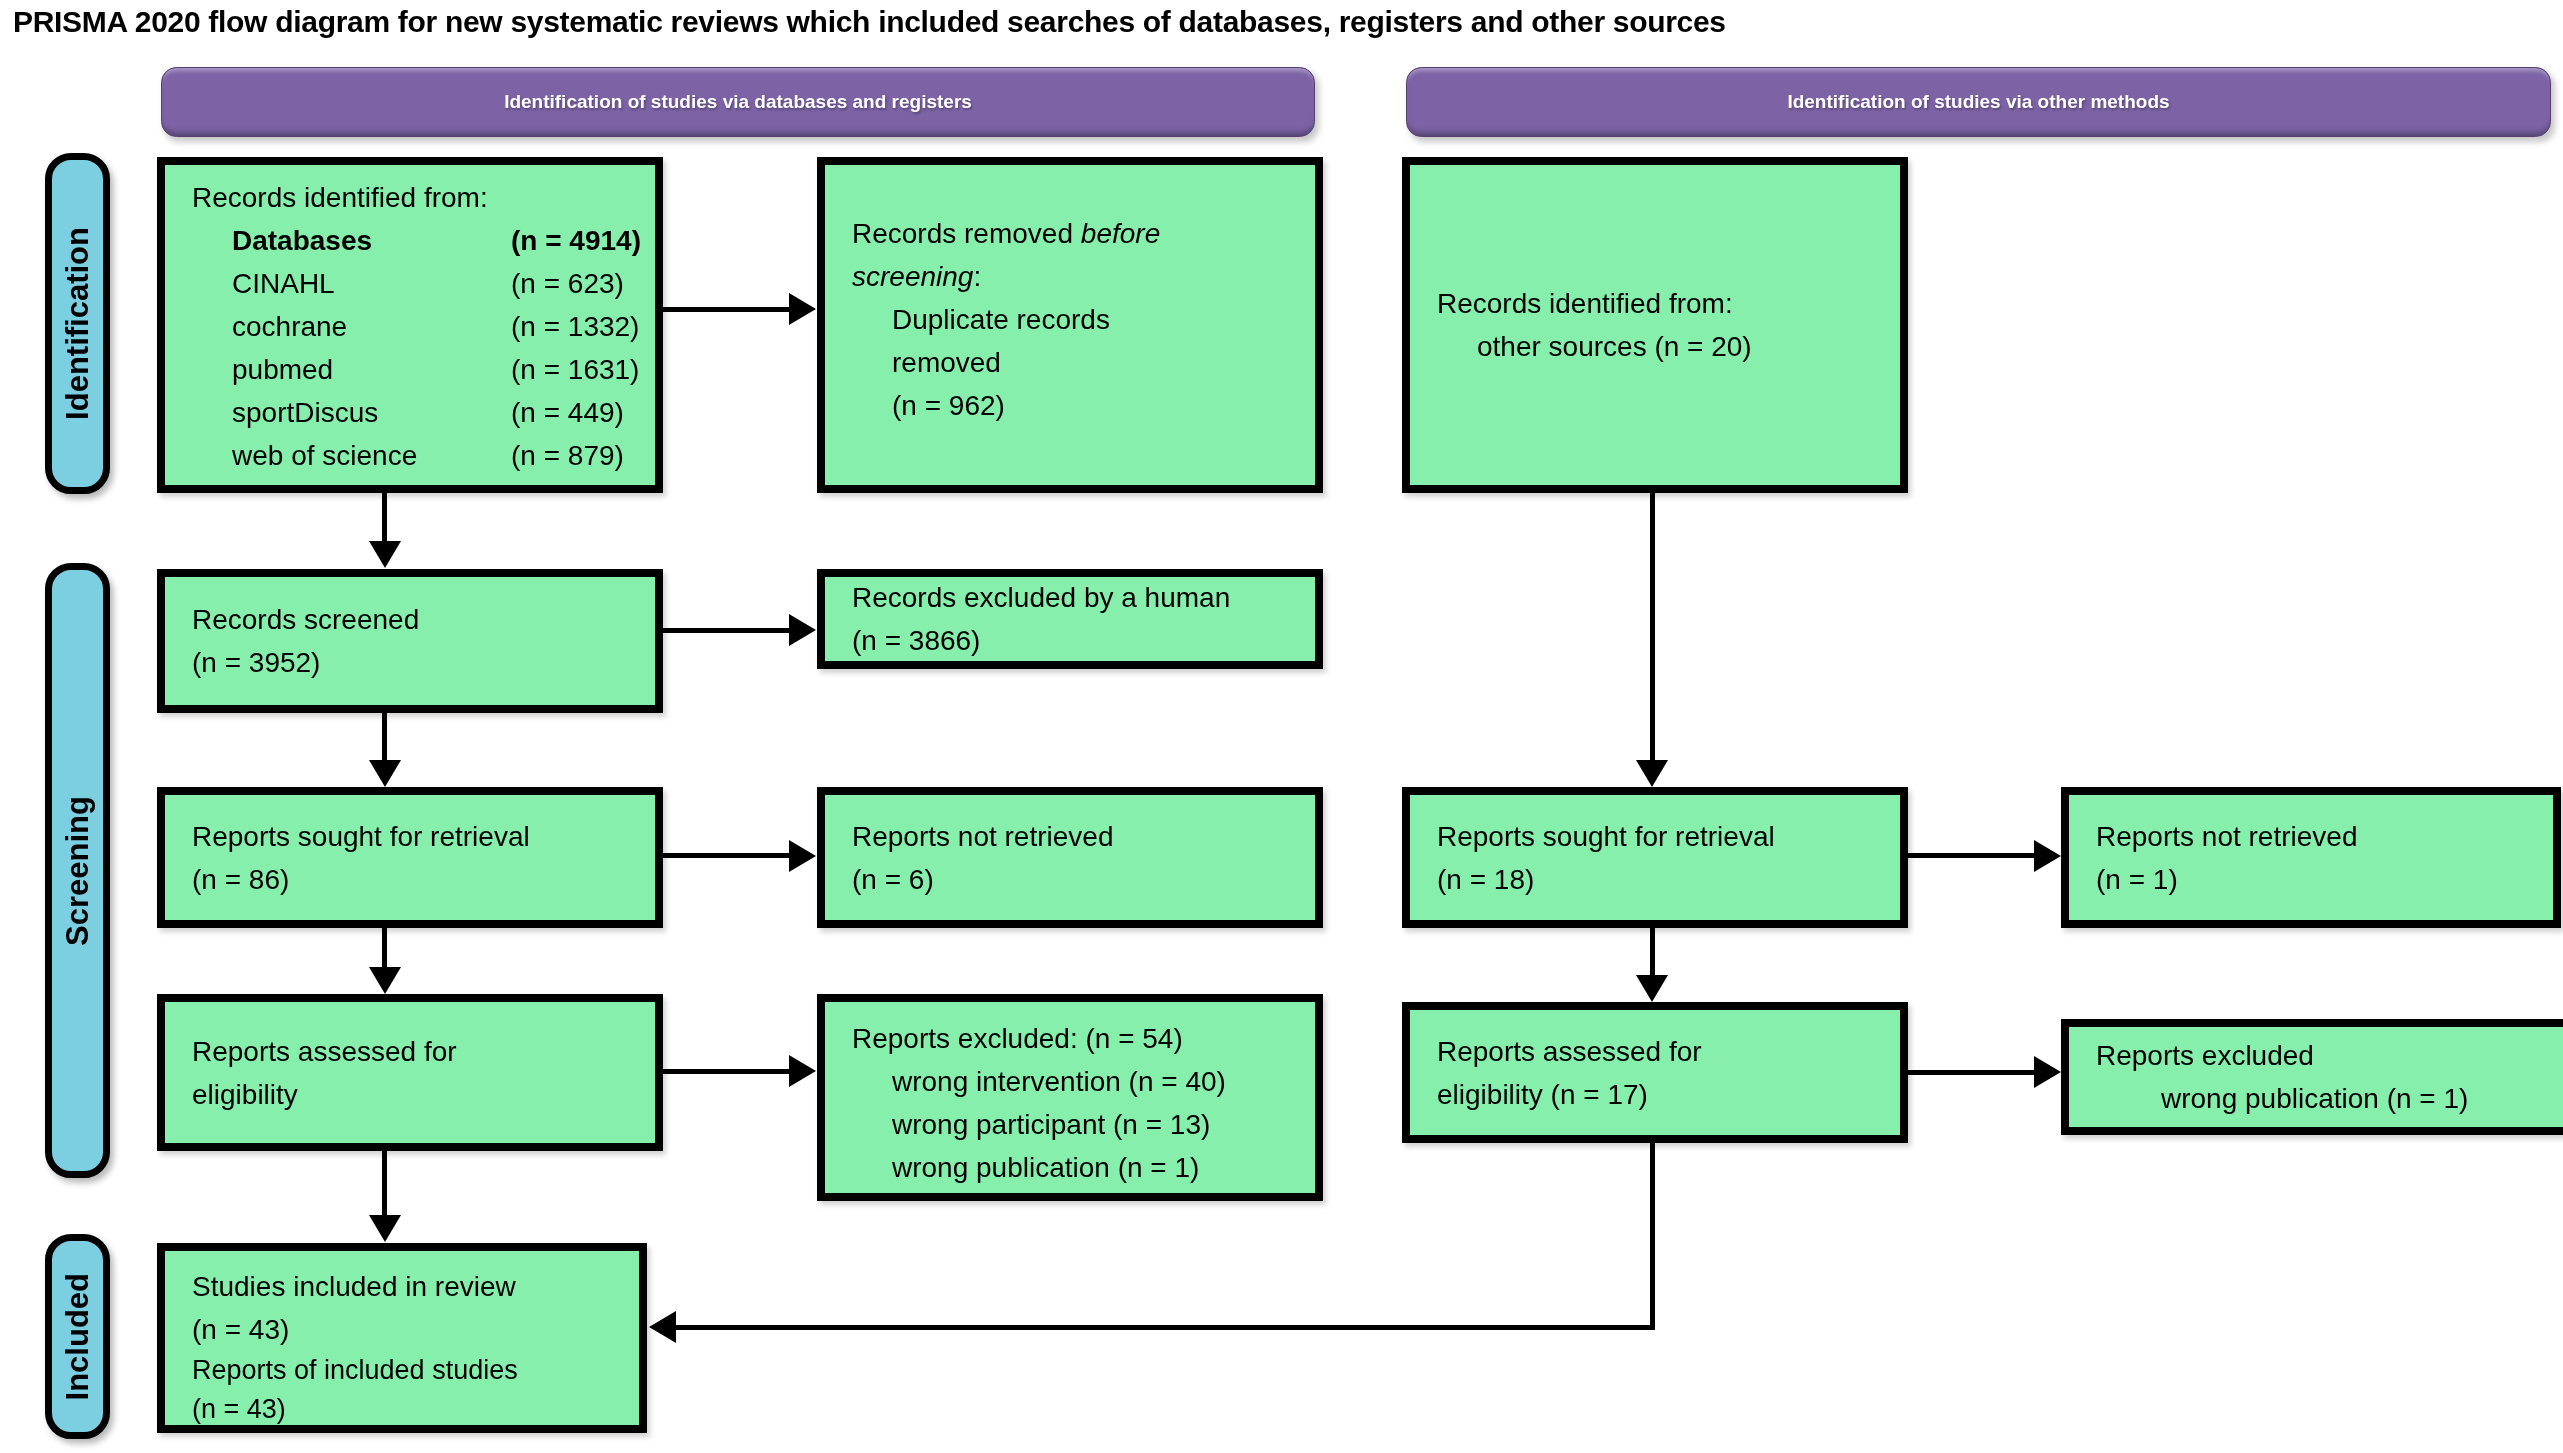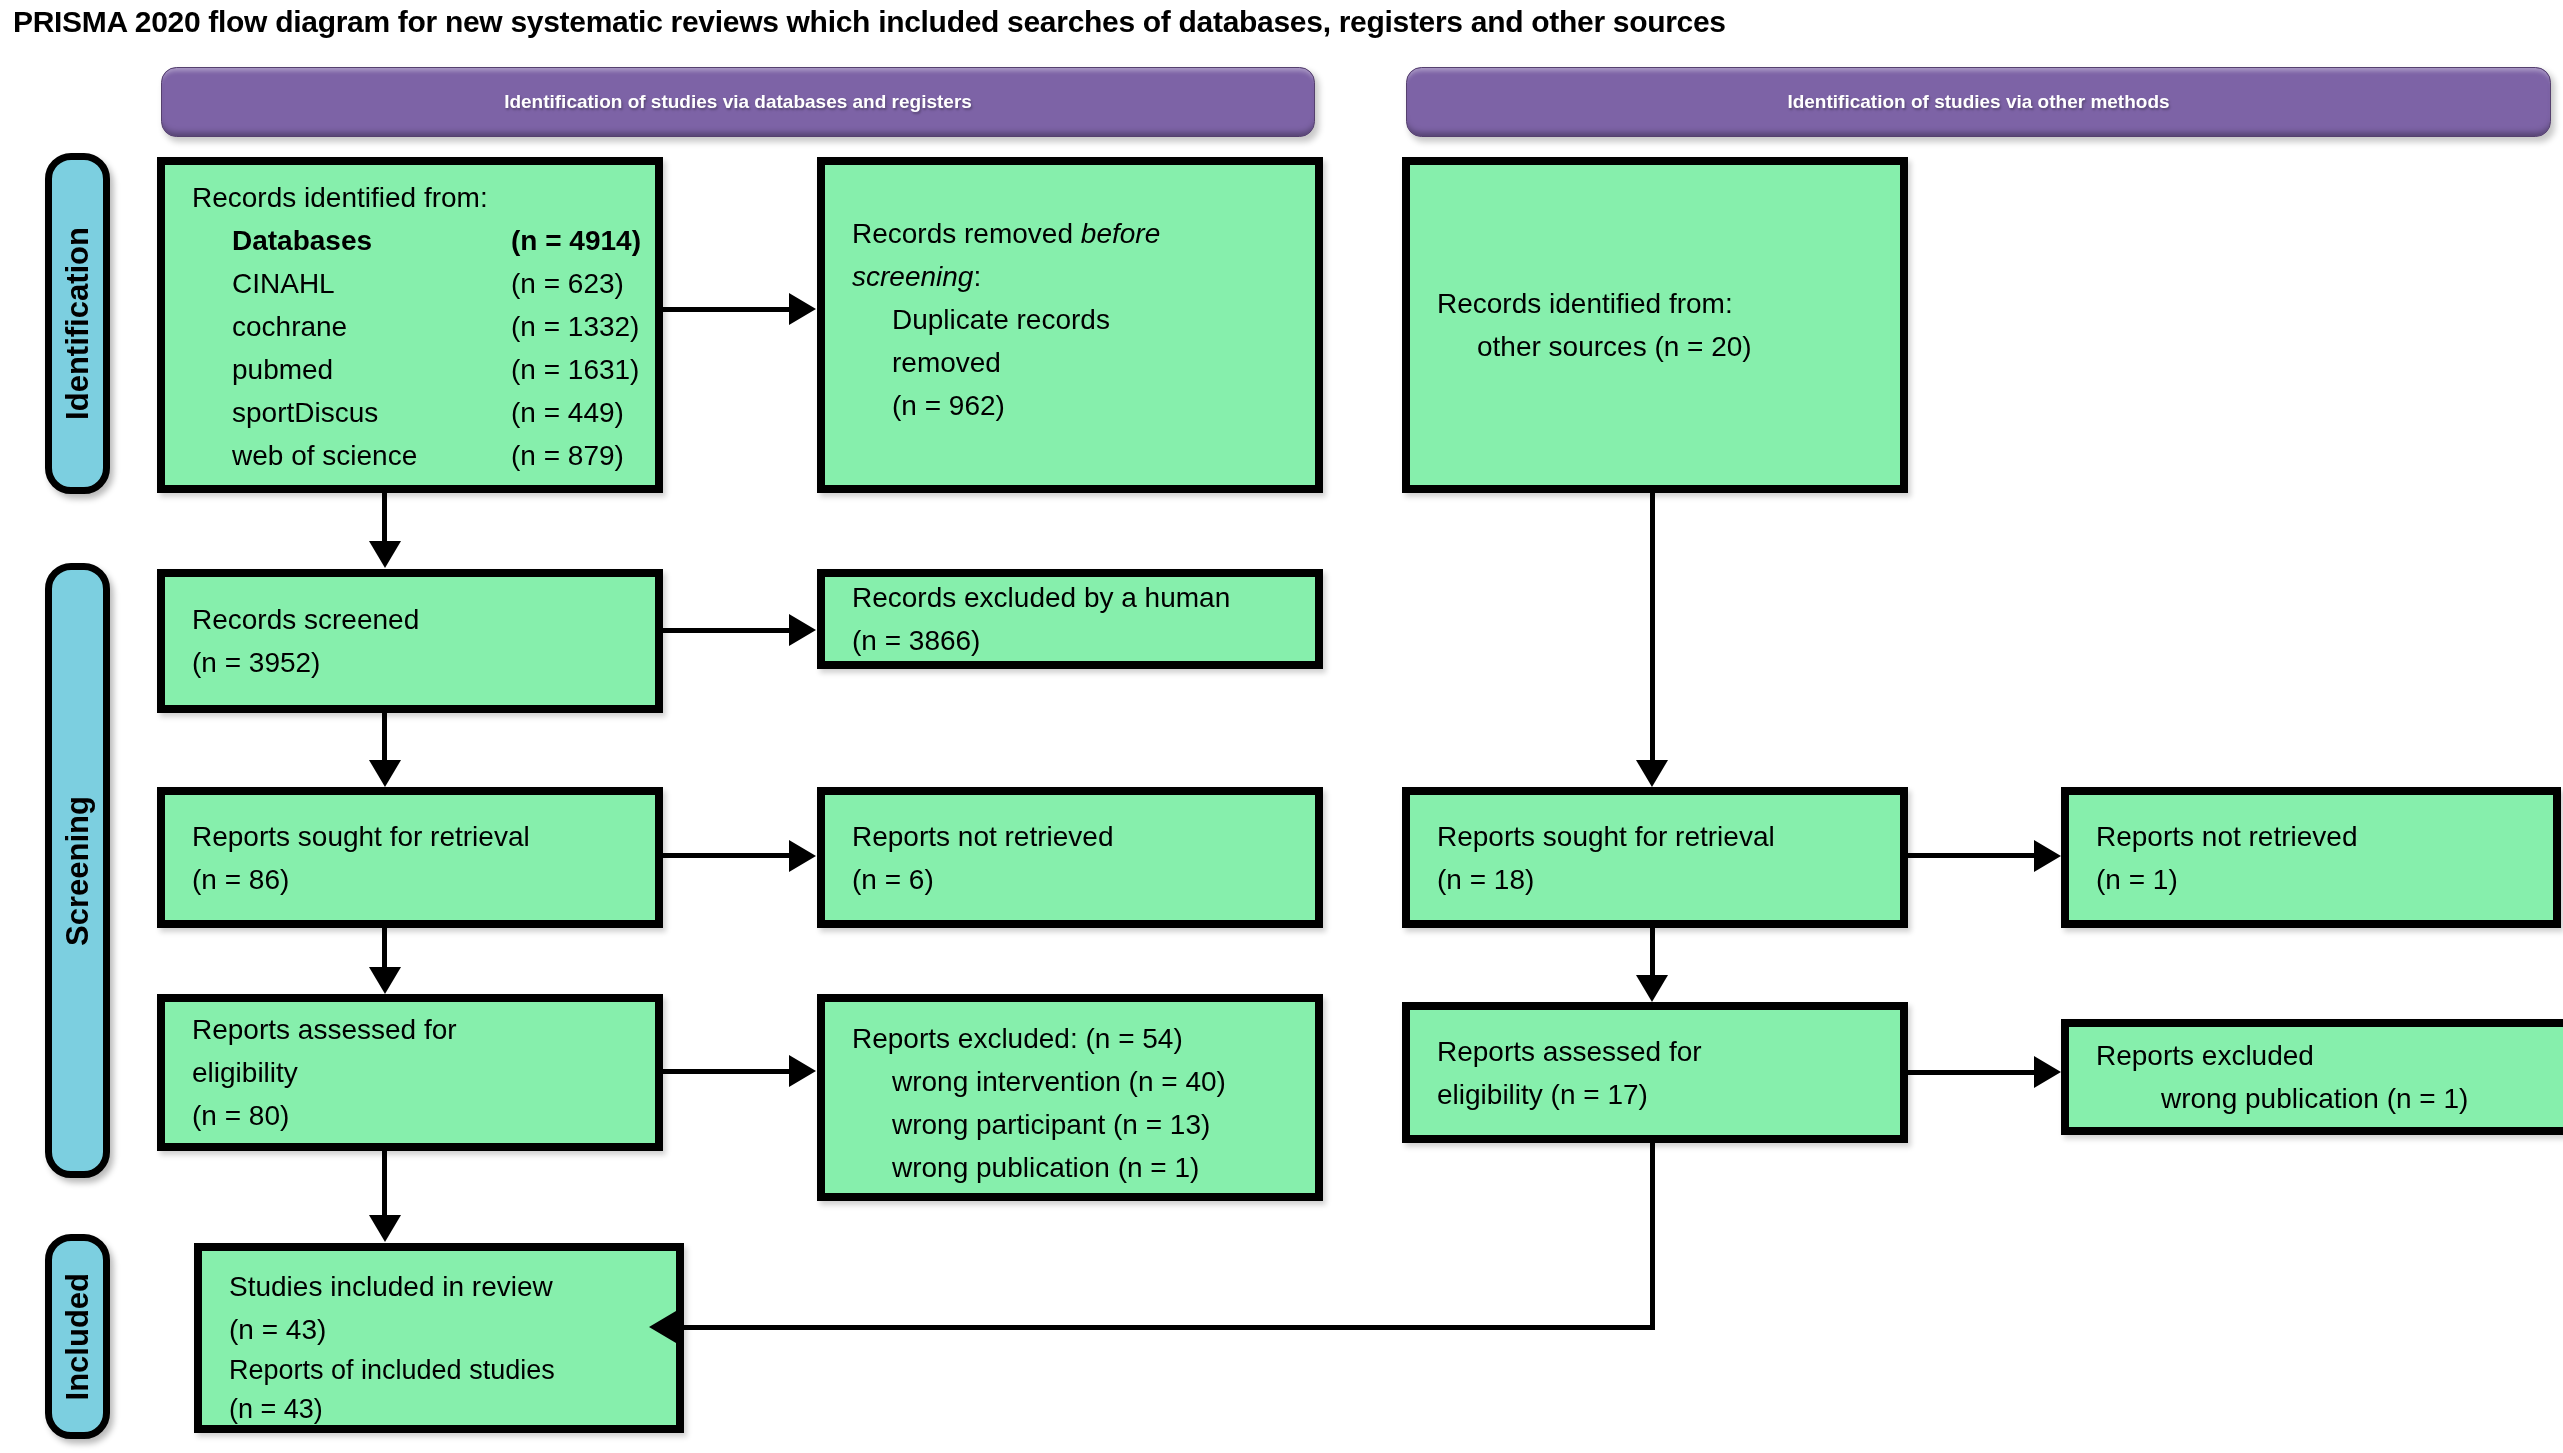--- a/index.html
+++ b/index.html
@@ -140,38 +140,37 @@
     <div>(n = 18)</div>
   </div>
   <div class="pbox center-v" style="left:2061px; top:787px; width:500px; height:141px;">
     <div>Reports not retrieved</div>
     <div>(n = 1)</div>
   </div>
 
   <div class="pbox center-v" style="left:157px; top:994px; width:506px; height:157px;">
     <div>Reports assessed for</div>
     <div>eligibility</div>
-    <div>(n = 80)</div>
   </div>
   <div class="pbox" style="left:817px; top:994px; width:506px; height:207px; padding:15.4px 9px 0 27px;">
     <div>Reports excluded: (n = 54)</div>
     <div class="ind">wrong intervention (n = 40)</div>
     <div class="ind">wrong participant (n = 13)</div>
     <div class="ind">wrong publication (n = 1)</div>
   </div>
   <div class="pbox center-v" style="left:1402px; top:1002px; width:506px; height:141px;">
     <div>Reports assessed for</div>
     <div>eligibility (n = 17)</div>
   </div>
   <div class="pbox center-v" style="left:2061px; top:1019px; width:570px; height:116px;">
     <div>Reports excluded</div>
     <div class="ind2">wrong publication (n = 1)</div>
   </div>
 
-  <div class="pbox" style="left:157px; top:1243px; width:490px; height:190px; padding:14.2px 9px 0 27px;margin-left:37px;">
+  <div class="pbox" style="left:157px; top:1243px; width:490px; height:190px; padding:14.2px 9px 0 27px;">
     <div>Studies included in review</div>
     <div>(n = 43)</div>
     <div class="small">Reports of included studies</div>
     <div class="small">(n = 43)</div>
   </div>
 
   <div class="vline" style="left:382px; top:493px; height:51px;"></div>
   <div class="arr-down" style="left:369px; top:541px;"></div>
 
   <div class="hline" style="left:662px; top:307px; width:128px;"></div>

